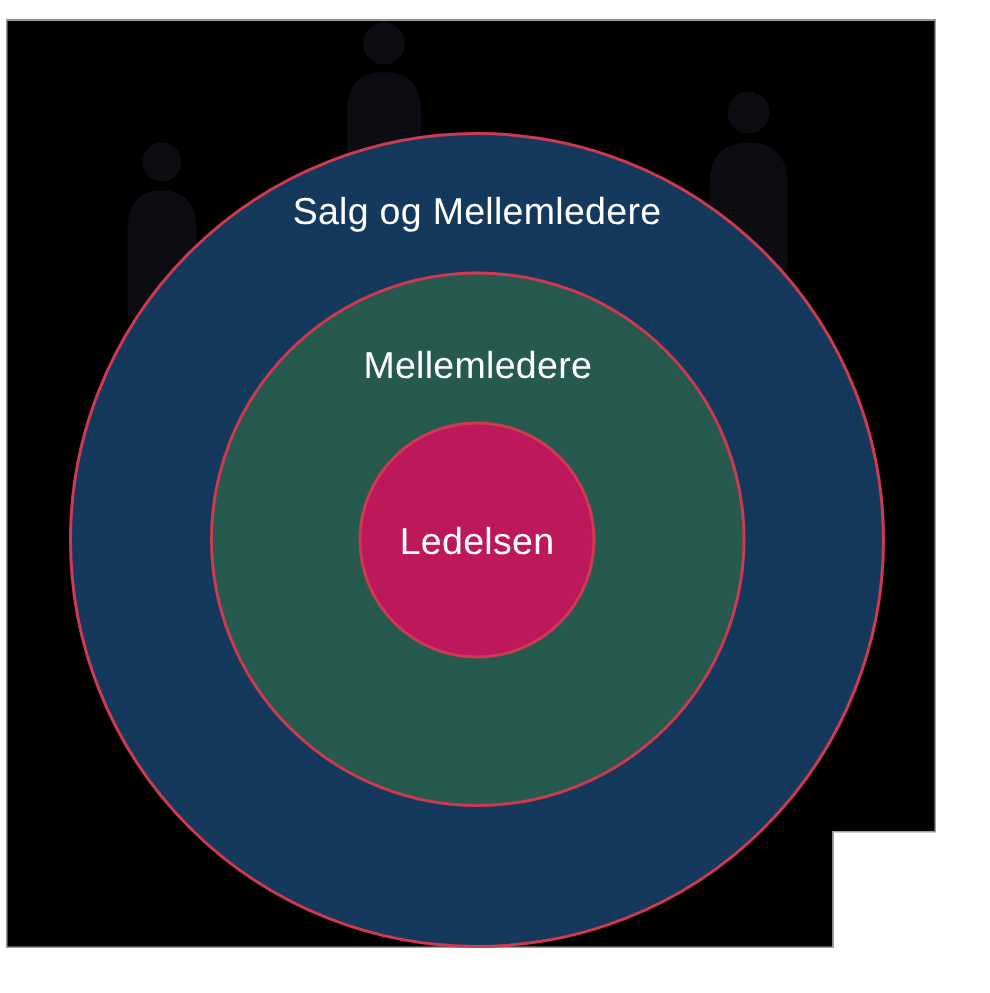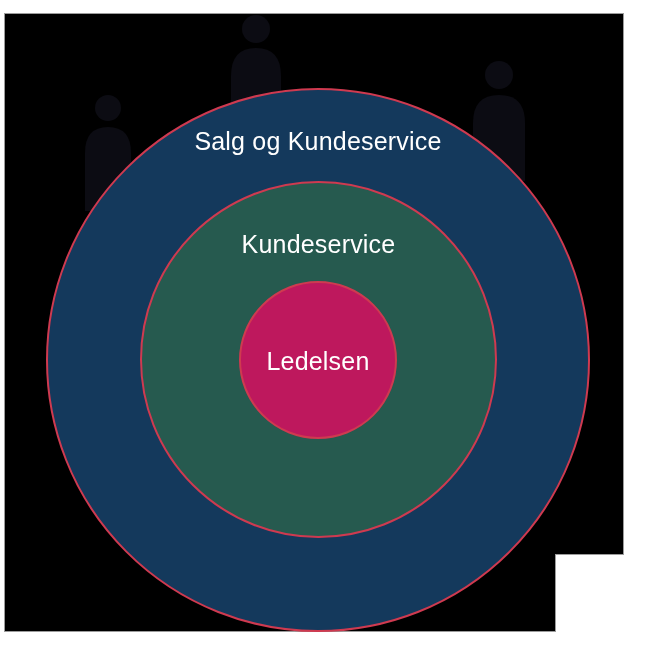--- a/index.html
+++ b/index.html
@@ -48,24 +48,24 @@
 <svg class="person" style="left:221px;top:14px;" width="70" height="96" viewBox="0 0 70 96">
   <circle cx="35" cy="15" r="14" style="fill: rgb(12, 12, 19);"></circle>
   <path d="M10 96 V62 q0-28 25-28 q25 0 25 28 V96 Z" style="fill: rgb(12, 12, 19);"></path>
 </svg>
 <svg class="person" style="left:464px;top:59px;" width="70" height="122" viewBox="0 0 70 122">
   <circle cx="35" cy="16" r="14" style="fill: rgb(12, 12, 19);"></circle>
   <path d="M9 122 V64 q0-28 26-28 q26 0 26 28 V122 Z" style="fill: rgb(12, 12, 19);"></path>
 </svg>
 
 <div class="ring ring-outer" style="background-color: rgb(20, 57, 92); border-color: rgb(207, 58, 80);">
-  <div class="ring-label label-outer" style="color: rgb(255, 255, 255);">Salg og Kundeservice</div>
+  <div class="ring-label label-outer" style="color: rgb(255, 255, 255);">Salg og Mellemledere</div>
 </div>
 
 <div class="ring ring-middle" style="background-color: rgb(38, 90, 79); border-color: rgb(207, 58, 80);">
-  <div class="ring-label label-middle" style="color: rgb(255, 255, 255);">Kundeservice</div>
+  <div class="ring-label label-middle" style="color: rgb(255, 255, 255);">Mellemledere</div>
 </div>
 
 <div class="ring ring-inner" style="background-color: #be185d; border-color: rgb(207, 58, 80);">
   <div class="ring-label label-inner" style="color: rgb(255, 255, 255);">Ledelsen</div>
 </div>
 
 <div class="notch" style="background-color: rgb(255, 255, 255);"></div>
 
 </body></html>

